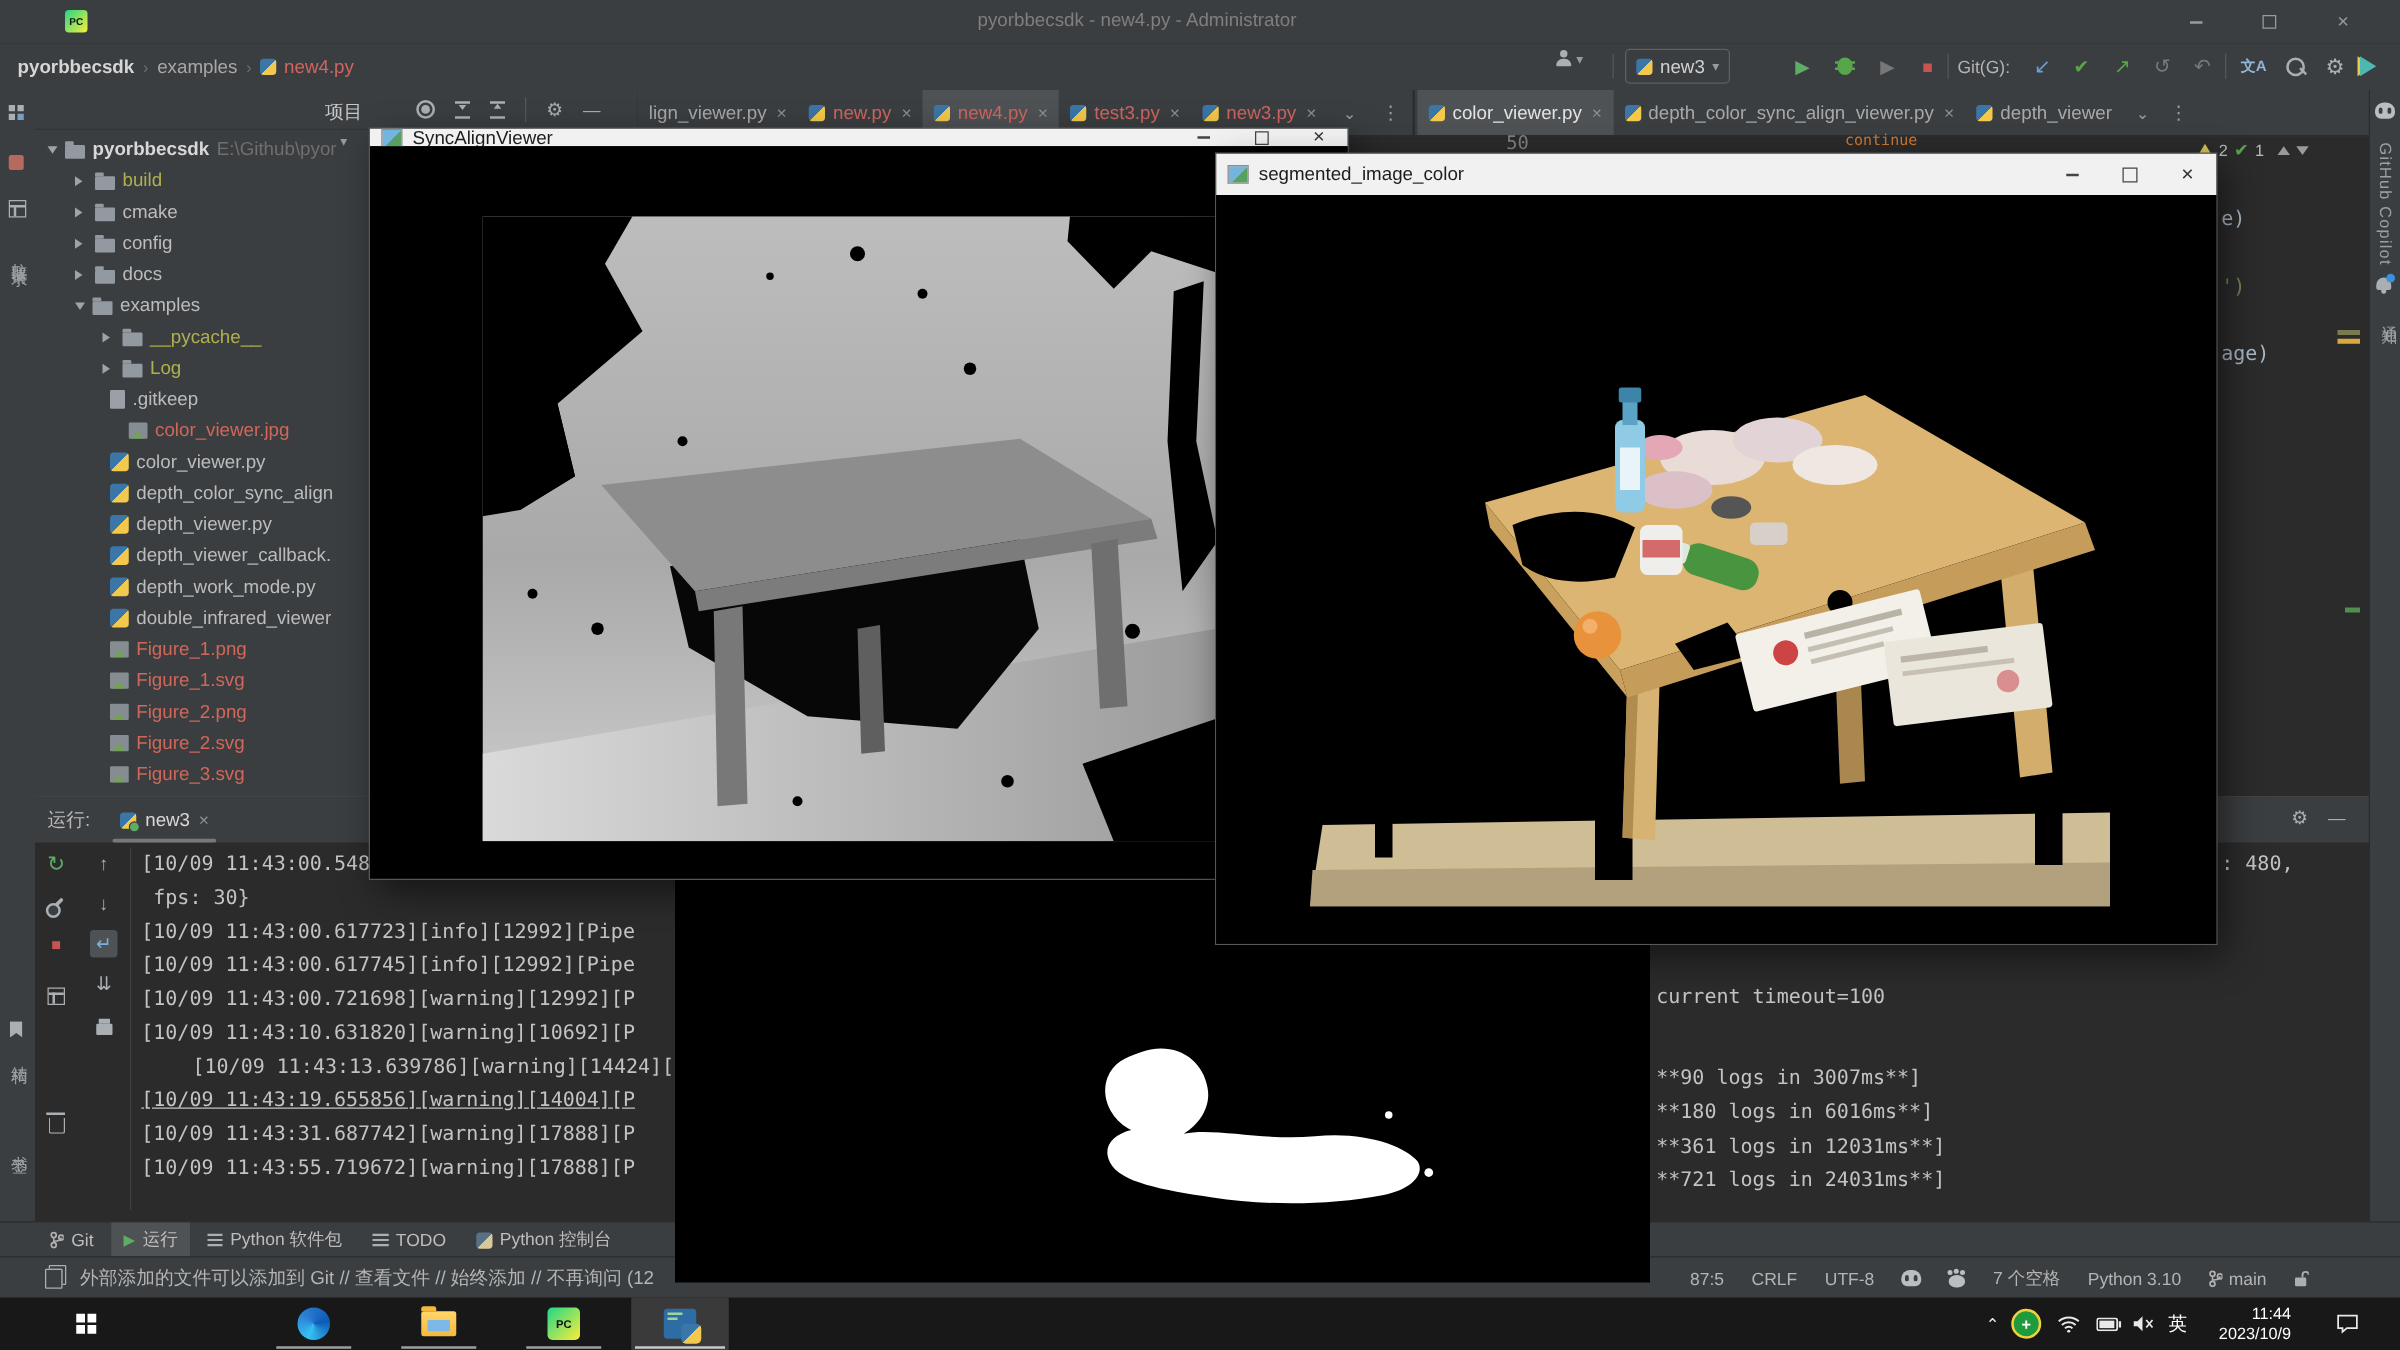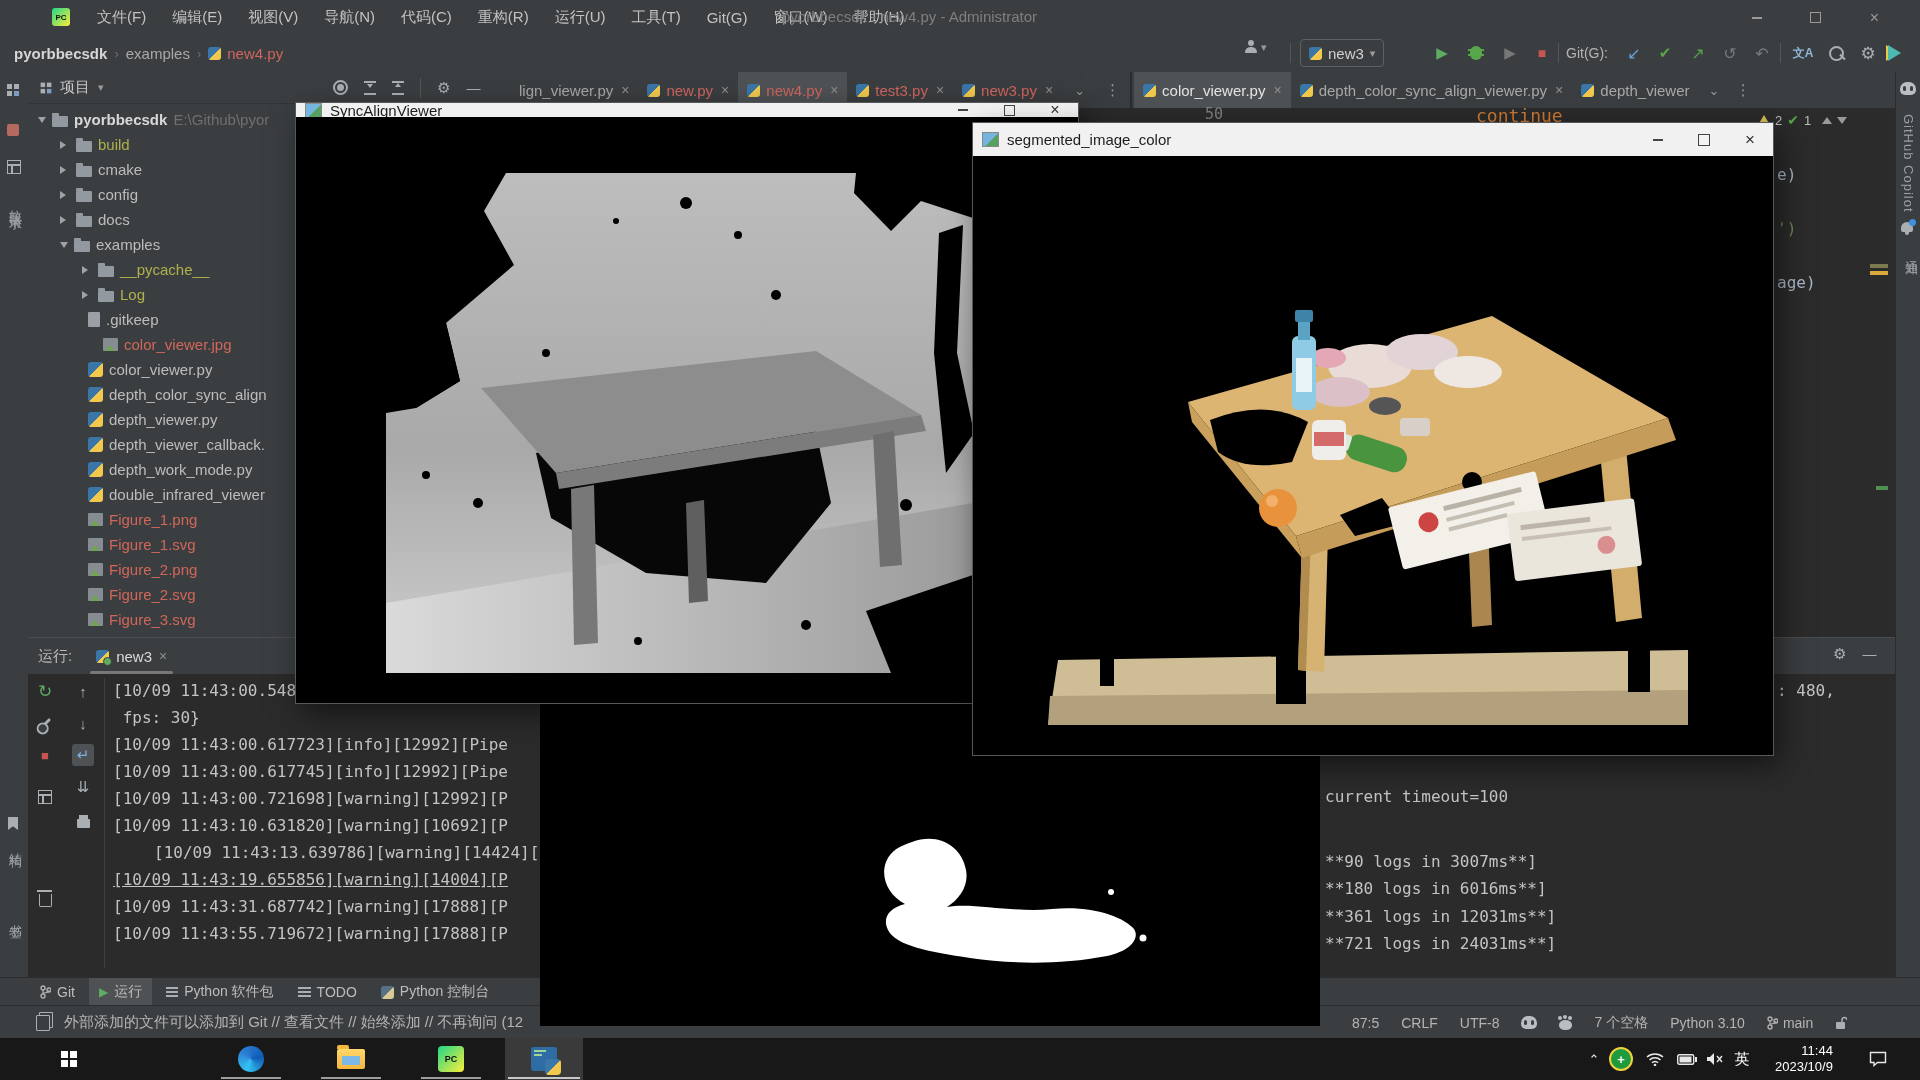--- a/index.html
+++ b/index.html
@@ -67,21 +67,21 @@
   .bell{width:12px;height:10px;background:#a9afb3;border-radius:6px 6px 2px 2px;position:relative;}
   .bell::after{content:"";position:absolute;left:4px;top:10px;width:4px;height:3px;background:#a9afb3;border-radius:0 0 2px 2px;}
   .bluedot{position:absolute;right:-3px;top:-3px;width:7px;height:7px;border-radius:50%;background:#3d8fe0;}
   .vtext{writing-mode:vertical-rl;text-orientation:upright;font-size:13px;color:#9aa0a3;letter-spacing:2px;}
   .vtext.lat{text-orientation:sideways;letter-spacing:1px;}
   
   #lstripe{left:0;top:72px;width:28px;height:905px;background:#3b3e40;border-right:1px solid #2a2c2e;}
   #rstripe{left:1895px;top:72px;width:25px;height:905px;background:#3b3e40;border-left:1px solid #2a2c2e;}
   
   #project{left:28px;top:72px;width:482px;height:565px;background:#3b3e40;}
-  #proj-head{height:31px;border-bottom:1px solid #323436;display:flex;align-items:center;padding-left:12px;gap:8px;font-size:15px;color:#c7c7c7;}
+  #proj-head{height:31px;border-bottom:1px solid #323436;display:flex;align-items:center;padding-left:12px;gap:8px;font-size:15px;color:#c7c7c7;flex-direction:column;}
   .trow{position:absolute;height:25px;display:flex;align-items:center;gap:6px;font-size:15px;color:#bcbcbc;white-space:nowrap;}
   .trow.olive{color:#b0b04c;}
   .trow.red{color:#d1675a;}
   
   #tabstrip{left:510px;top:72px;width:1385px;height:36px;background:#3b3e40;border-bottom:1px solid #2a2c2e;}
   .tab{display:inline-flex;align-items:center;height:36px;padding:0 9px;gap:6px;font-size:15px;color:#a8a8a8;white-space:nowrap;}
   .tab.active{background:#4e5254;color:#e3e3e3;}
   .tab.red{color:#d0655f;}
   .tab .x{color:#8f8f8f;font-size:14px;margin-left:2px;}
   
@@ -104,33 +104,20 @@
   .cvtitle{background:#f1f1f1;display:flex;align-items:center;padding-left:9px;gap:8px;font-size:15px;color:#1d1d1d;}
   .wic{width:15px;height:13px;border:1px solid #8a8a8a;background:linear-gradient(135deg,#74b4dd 0 55%,#57a05f 55% 100%);flex:none;}
   .cvbtn{width:46px;height:100%;display:flex;align-items:center;justify-content:center;color:#333;font-size:14px;}
   .mono{font-family:"DejaVu Sans Mono",monospace;}
 </style>
 </head>
 <body>
 
 <div class="abs flex" id="titlebar">
   <div class="abs" style="left:52px;top:8px;width:18px;height:18px;border-radius:3px;background:linear-gradient(135deg,#21d789,#fcee39);display:flex;align-items:center;justify-content:center;font-size:8px;font-weight:bold;color:#111;">PC</div>
-  <div class="flex" style="margin-left:84px;">
-    <span class="menu-item">文件(F)</span>
-    <span class="menu-item">编辑(E)</span>
-    <span class="menu-item">视图(V)</span>
-    <span class="menu-item">导航(N)</span>
-    <span class="menu-item">代码(C)</span>
-    <span class="menu-item">重构(R)</span>
-    <span class="menu-item">运行(U)</span>
-    <span class="menu-item">工具(T)</span>
-    <span class="menu-item">Git(G)</span>
-    <span class="menu-item">窗口(W)</span>
-    <span class="menu-item">帮助(H)</span>
-  </div>
   <span class="abs nosel" id="win-title" style="left:782px;top:8px;">pyorbbecsdk - new4.py - Administrator</span>
   <div class="abs winctl" style="left:1734px;top:0;">
       <span class="bar-min"></span>
     </div>
   <div class="abs winctl" style="left:1793px;top:0;">
       <span class="bar-sq"></span>
     </div>
   <div class="abs winctl" style="left:1852px;top:0;font-size:16px;">×</div>
 </div>
 
@@ -351,21 +338,21 @@
     <div class="tab">
         <span class="py-ic sm"></span>
         <span>depth_viewer</span>
       </div>
     <div style="color:#9a9a9a;font-size:13px;padding:0 10px;">⌄</div>
     <div style="color:#9a9a9a;font-size:15px;padding:0 6px;">⋮</div>
   </div>
 </div>
 
 <div class="abs mono nosel" style="left:1205px;top:105px;font-size:15px;color:#808080;">50</div>
-<div class="abs mono nosel" style="left:1476px;top:105px;font-size:18px;color:#cc7832;">continue</div>
+<div class="abs mono nosel" style="left:1476px;top:105px;font-size:12px;color:#cc7832;">continue</div>
 <div class="abs mono nosel" style="left:1777px;top:165px;font-size:16px;color:#a9b7c6;">e)</div>
 <div class="abs mono nosel" style="left:1777px;top:219px;font-size:16px;color:#6a8759;">')</div>
 <div class="abs mono nosel" style="left:1777px;top:273px;font-size:16px;color:#a9b7c6;">age)</div>
 
 <div class="abs flex" style="left:1758px;top:112px;gap:5px;font-size:13px;color:#bdbdbd;">
   <span style="width:0;height:0;border-left:6px solid transparent;border-right:6px solid transparent;border-bottom:10px solid #d6bf55;"></span>
   <span>2</span>
   <span style="color:#57a64a;font-size:14px;">✔</span>
   <span>1</span>
   <span style="width:0;height:0;border-left:5px solid transparent;border-right:5px solid transparent;border-bottom:7px solid #9a9a9a;margin-left:6px;"></span>

